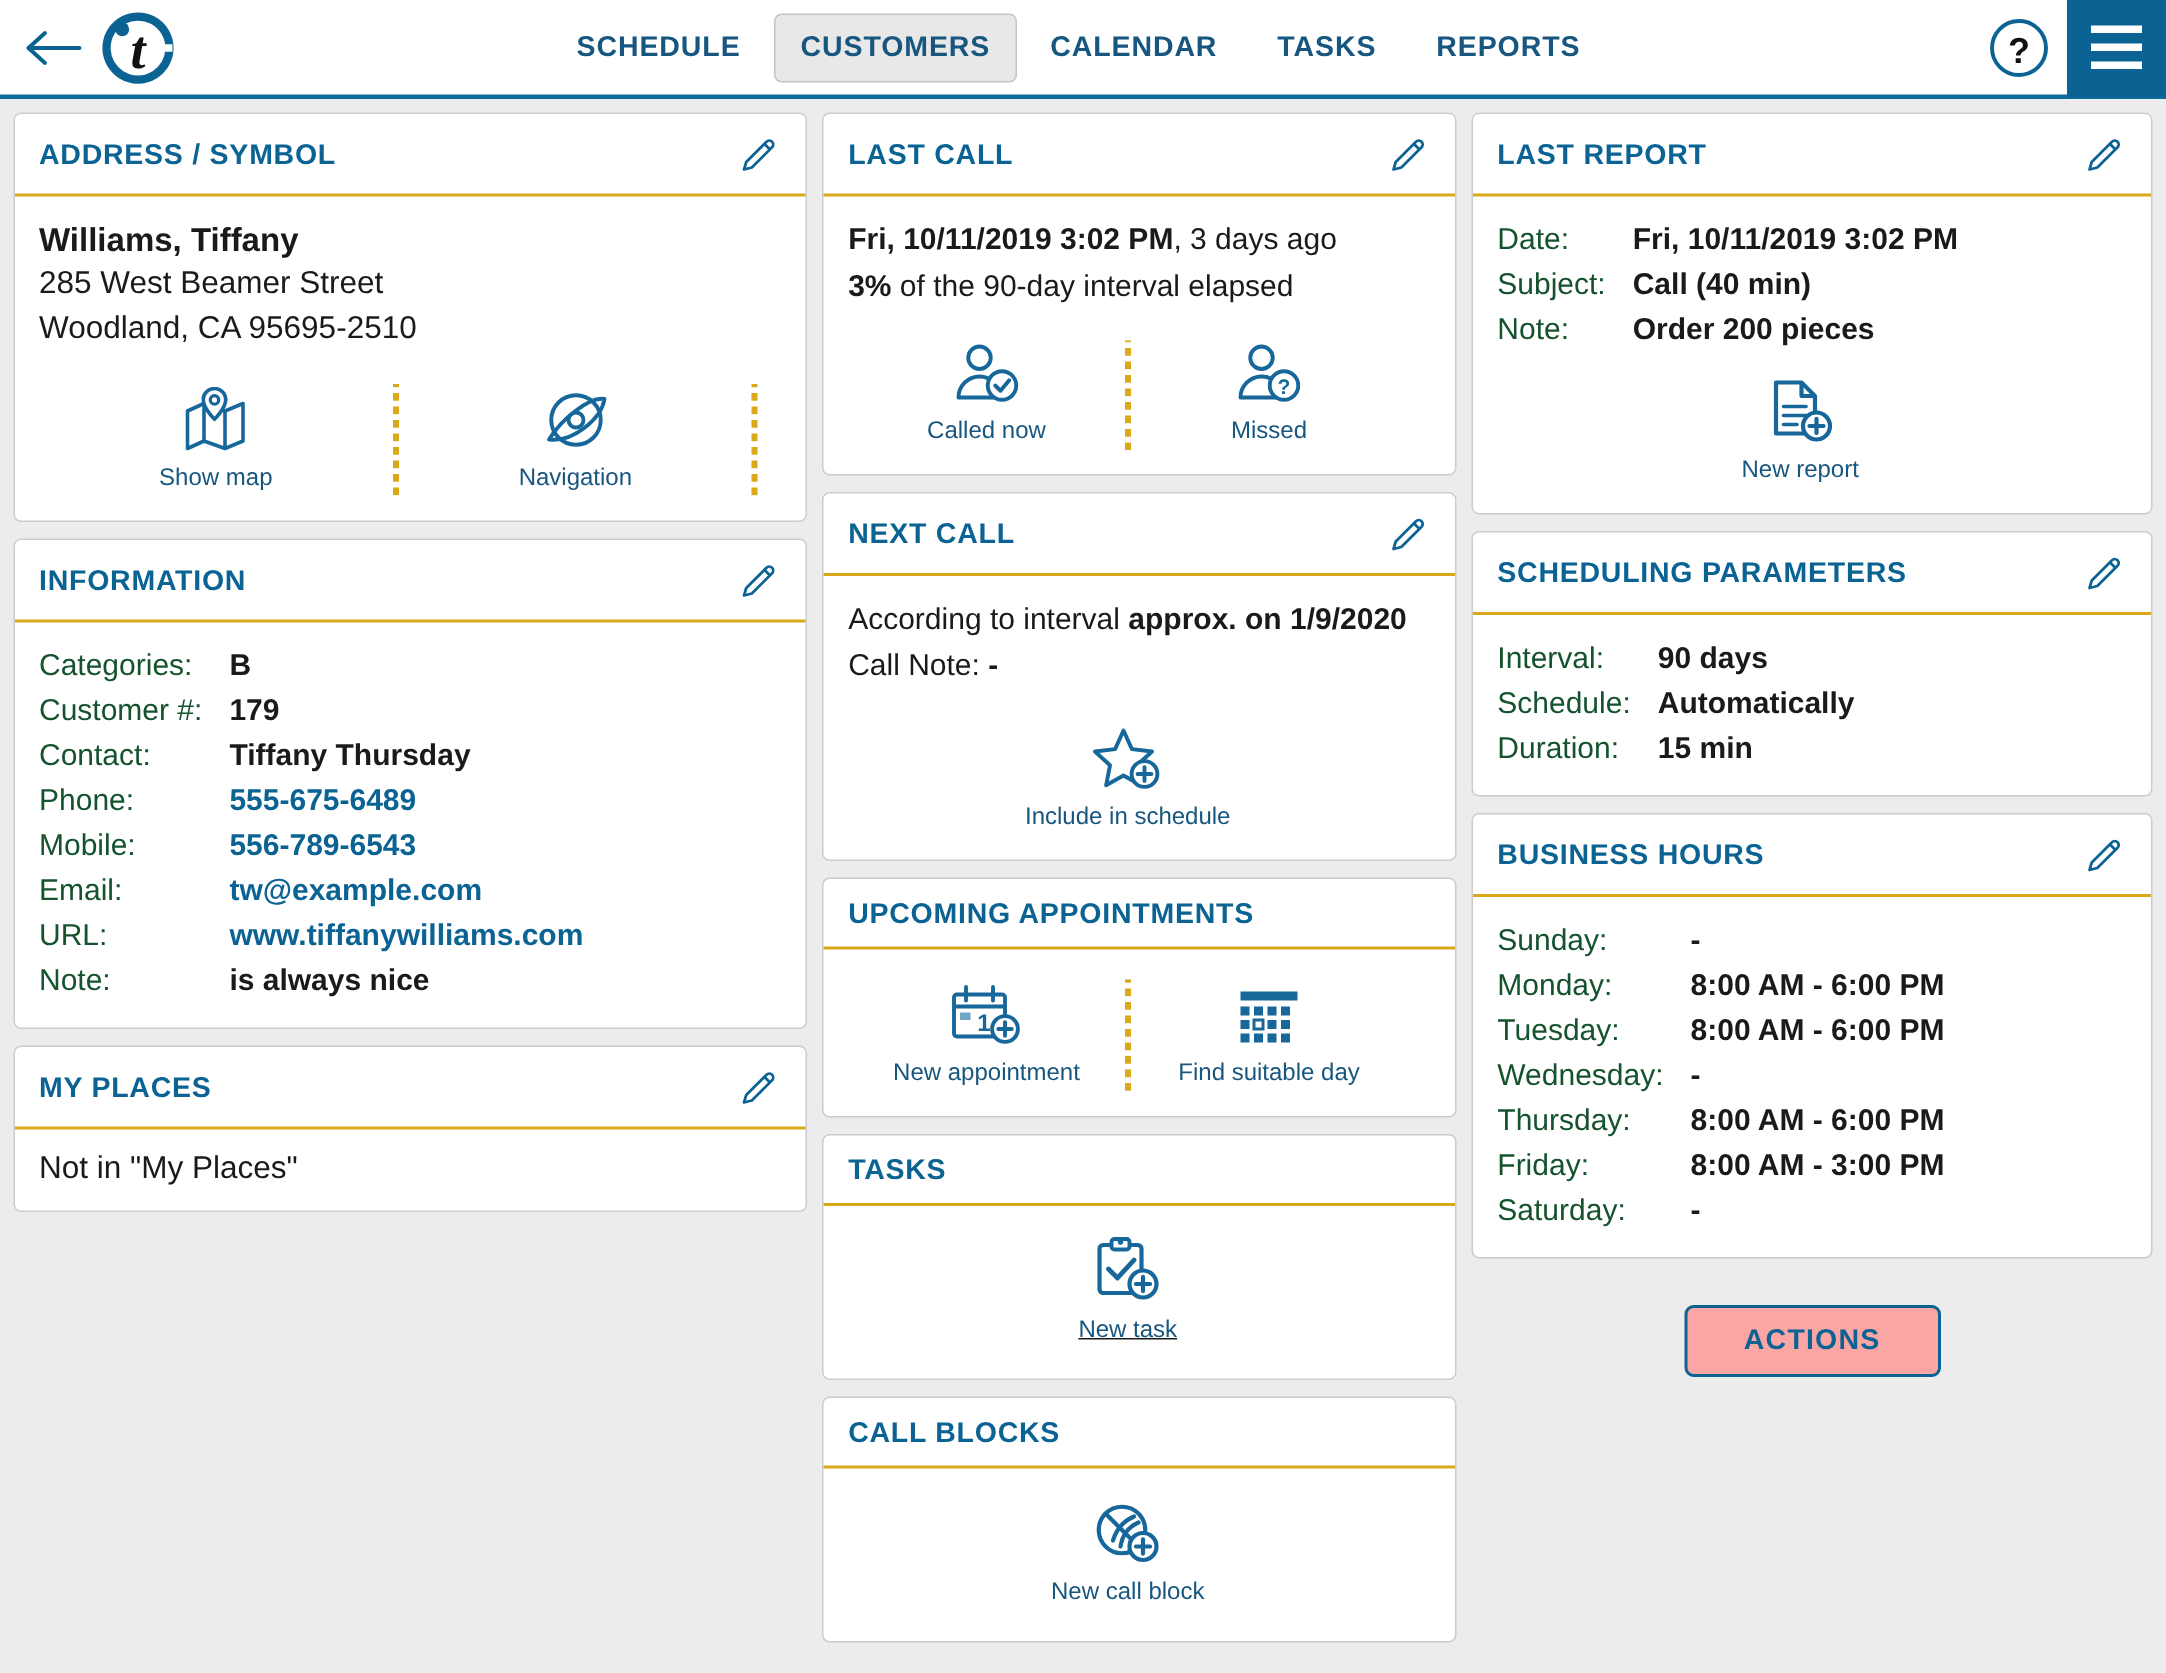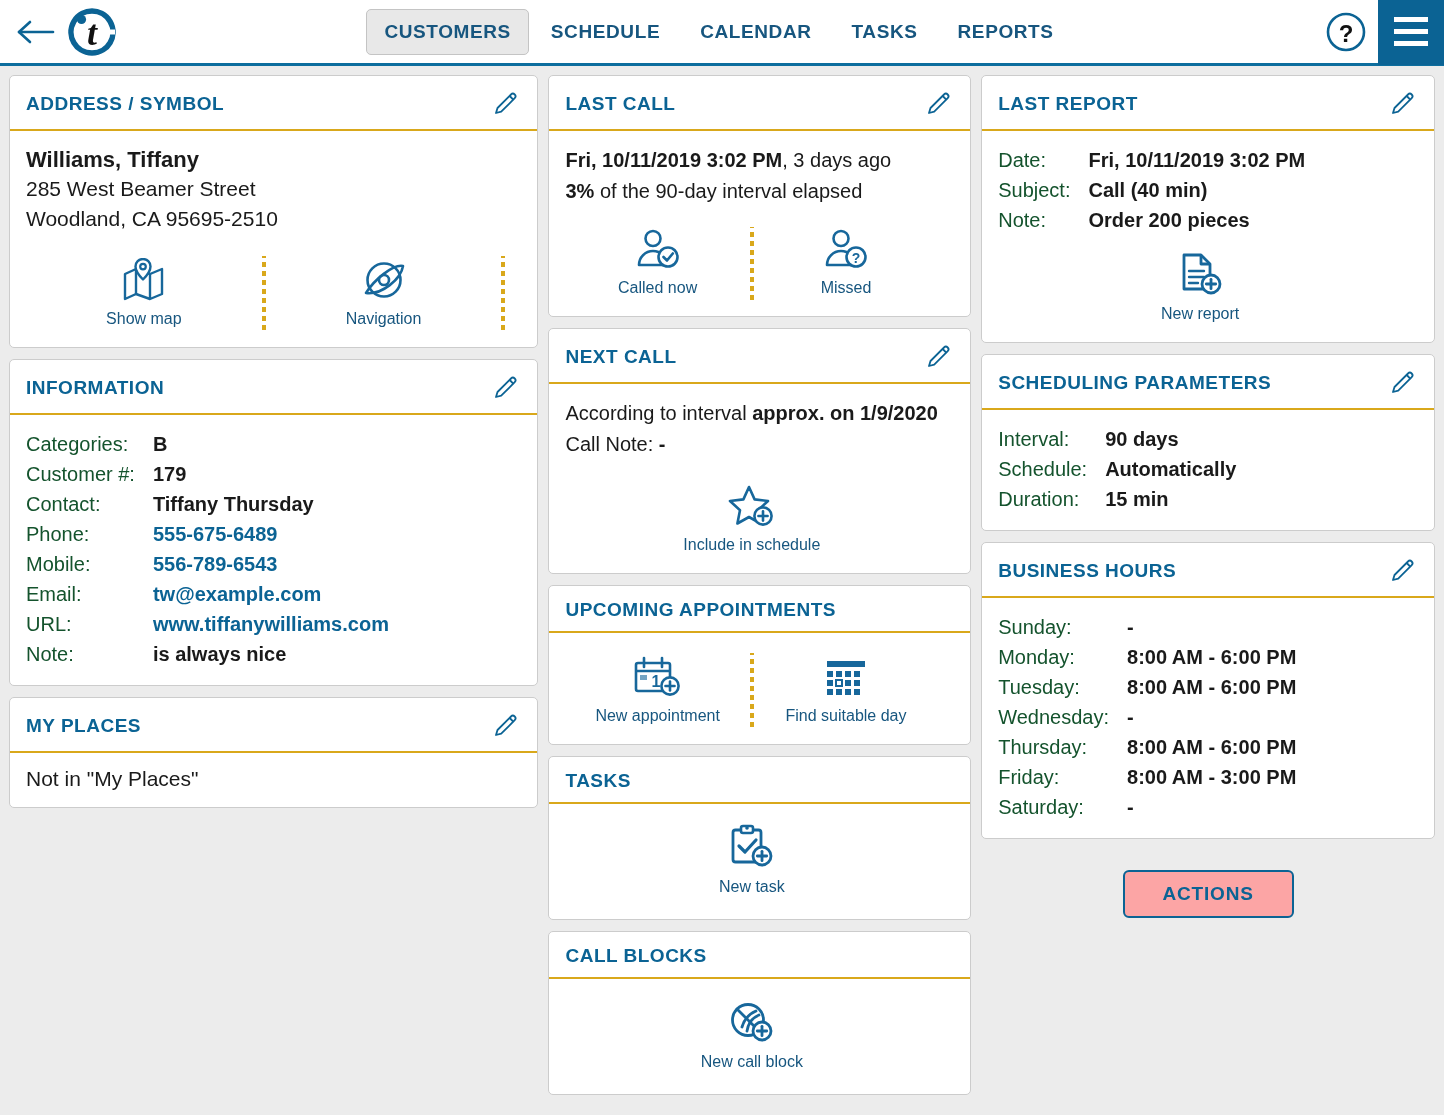--- a/index.html
+++ b/index.html
@@ -228,22 +228,22 @@
   <div class="logo">
     <svg width="52" height="52" viewBox="0 0 52 52">
       <path d="M26 5 a21 21 0 1 1 -0.01 0" fill="none" stroke="#0b6394" stroke-width="5.5"></path>
       <circle cx="15.5" cy="13.5" r="4.6" fill="#0b6394"></circle>
       <line x1="40" y1="26" x2="49" y2="26" stroke="#ffffff" stroke-width="5"></line>
       <text x="26" y="39" font-family="'Liberation Serif', serif" font-size="36" font-style="italic" font-weight="bold" fill="#111111" text-anchor="middle">t</text>
     </svg>
   </div>
 
   <div class="nav">
+    <div class="nav-item">SCHEDULE</div>
     <div class="nav-item active">CUSTOMERS</div>
-    <div class="nav-item">SCHEDULE</div>
     <div class="nav-item">CALENDAR</div>
     <div class="nav-item">TASKS</div>
     <div class="nav-item">REPORTS</div>
   </div>
 
   <div class="help-btn">
     <svg width="44" height="44" viewBox="0 0 44 44">
       <circle cx="22" cy="22" r="18" fill="none" stroke="#0b6394" stroke-width="2.6"></circle>
       <text x="22" y="32" font-family="'Liberation Sans', sans-serif" font-size="24" font-weight="bold" fill="#111111" text-anchor="middle">?</text>
     </svg>
@@ -479,21 +479,21 @@
           </div>
         </div>
       </div>
     </div>
 
     <div class="panel">
       <div class="panel-head">
         <div class="panel-title">TASKS</div>
       </div>
       <div class="panel-body" style="padding-top:10px;padding-bottom:20px;">
-        <div class="actions-strip single" style="margin-top:8px;">
+        <div class="actions-strip single" style="margin-top:8px;text-decoration:underline;">
           <div class="act" style="flex:0 0 auto;">
             <svg width="48" height="46" viewBox="0 0 48 46">
               <rect x="5" y="6" width="28" height="32" rx="2.5" fill="none" stroke="#17679b" stroke-width="2.8"></rect>
               <rect x="13" y="2" width="12" height="7" rx="2" fill="#ffffff" stroke="#17679b" stroke-width="2.6"></rect>
               <circle cx="19" cy="4" r="1.8" fill="#17679b"></circle>
               <path d="M11 22 L17 28 L28 16" fill="none" stroke="#17679b" stroke-width="3.2" stroke-linecap="round" stroke-linejoin="round"></path>
               <circle cx="34" cy="32" r="9" fill="#ffffff" stroke="#17679b" stroke-width="2.8"></circle>
               <line x1="34" y1="27.3" x2="34" y2="36.7" stroke="#17679b" stroke-width="2.8" stroke-linecap="round"></line>
               <line x1="29.3" y1="32" x2="38.7" y2="32" stroke="#17679b" stroke-width="2.8" stroke-linecap="round"></line>
             </svg>

